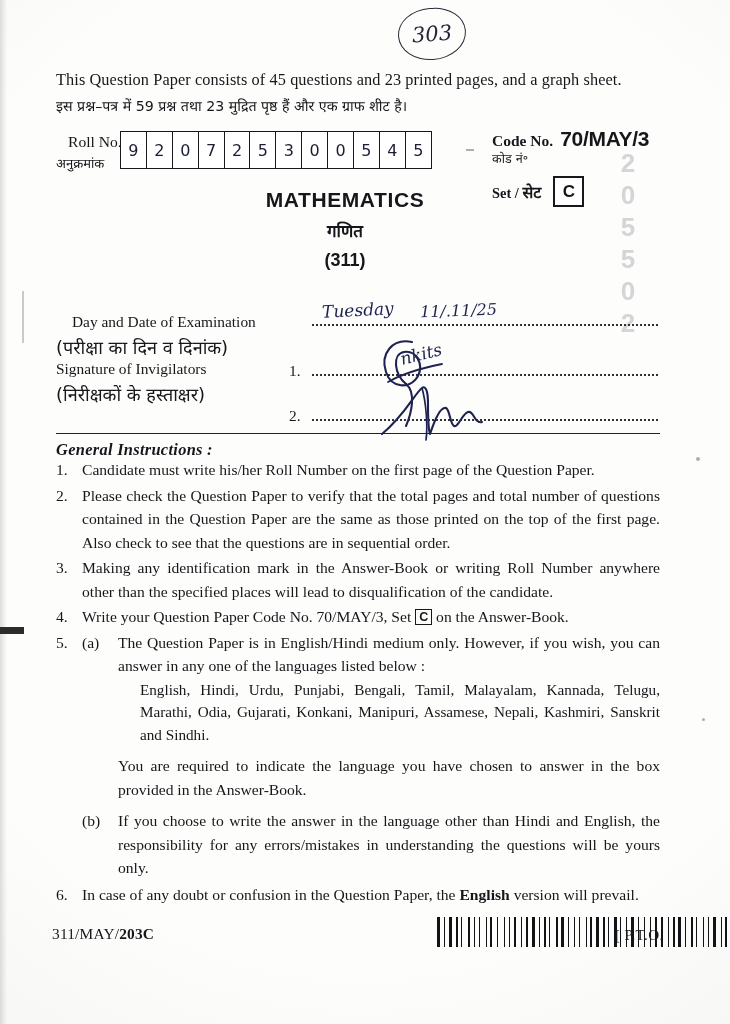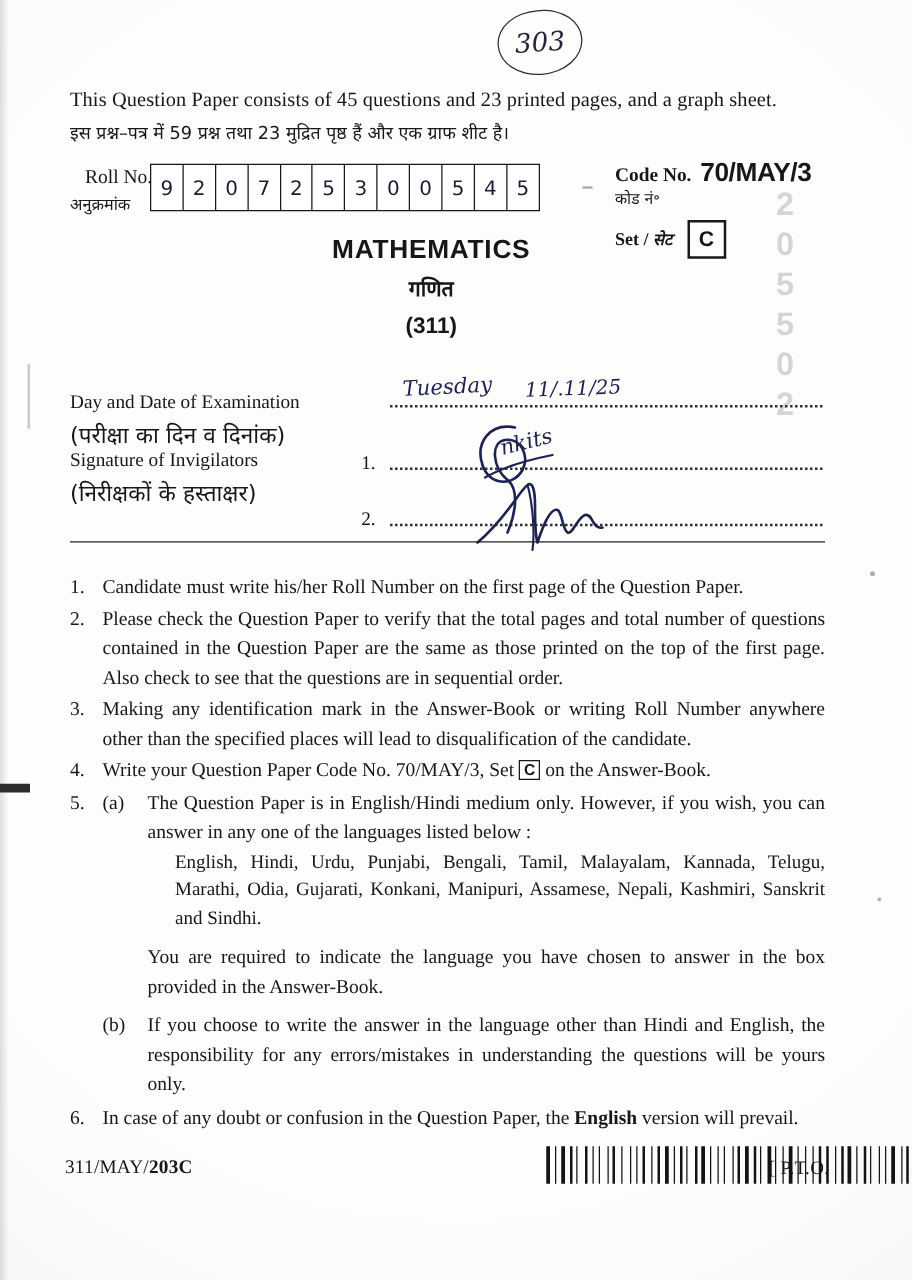--- a/index.html
+++ b/index.html
@@ -144,22 +144,21 @@
     gap: 12px;
     white-space: nowrap;
   }
   .set-label {
     font-family: "Liberation Serif", serif;
     font-weight: bold;
     font-size: 14.4px;
   }
   .set-label .hi {
     font-family: "DejaVu Sans", sans-serif;
-    font-size: 13px;
-    font-style: italic;
+    font-size: 16px;
   }
   .set-box {
     width: 27px;
     height: 27px;
     border: 2px solid #16181c;
     display: flex;
     align-items: center;
     justify-content: center;
     font-family: "Liberation Sans", sans-serif;
     font-weight: bold;
@@ -216,21 +215,21 @@
   
   .field-label {
     position: absolute;
     font-size: 15.4px;
     white-space: nowrap;
   }
   .field-label.hi {
     font-family: "DejaVu Sans", sans-serif;
     font-size: 18px;
   }
-  .lbl-day   { left: 56px; top: 313px; text-align: center; }
+  .lbl-day   { left: 72px; top: 313px; text-align: center; }
   .lbl-day-hi{ left: 56px; top: 335px; }
   .lbl-sig   { left: 56px; top: 360px; }
   .lbl-sig-hi{ left: 56px; top: 382px; }
 
   .dots {
     position: absolute;
     left: 312px;
     width: 346px;
     border-bottom: 2.1px dotted #2f3136;
     height: 0;
@@ -465,20 +464,21 @@
     <path d="M40 12 C20 8 8 24 14 42 C19 58 38 60 46 46 C52 34 44 20 32 22 C20 24 22 44 34 54 C44 62 40 82 34 96" fill="none" stroke="#1e2250" stroke-width="2.1" stroke-linecap="round"></path>
     <path d="M16 52 C30 44 50 38 70 34" fill="none" stroke="#1e2250" stroke-width="1.8" stroke-linecap="round"></path>
   </svg>
 
   <svg class="sig-swirl-2" viewBox="0 0 120 60">
     <path d="M4 52 C26 34 38 10 44 6 C48 3 50 10 50 22 C50 34 50 46 52 52 C56 40 62 24 68 26 C72 28 72 42 76 44 C80 46 84 32 90 30 C96 28 96 42 104 40" fill="none" stroke="#1e2250" stroke-width="2.1" stroke-linecap="round" stroke-linejoin="round"></path>
     <path d="M44 6 C48 20 50 44 48 58" fill="none" stroke="#1e2250" stroke-width="1.7" stroke-linecap="round"></path>
   </svg>
 
   <div class="rule"></div>
+  <div class="gi-title">General Instructions :</div>
 
   <div class="instructions">
 
     <div class="ins-row">
       <div class="ins-num">1.</div>
       <div class="ins-text">Candidate must write his/her Roll Number on the first page of the Question Paper.</div>
     </div>
 
     <div class="ins-row">
       <div class="ins-num">2.</div>

